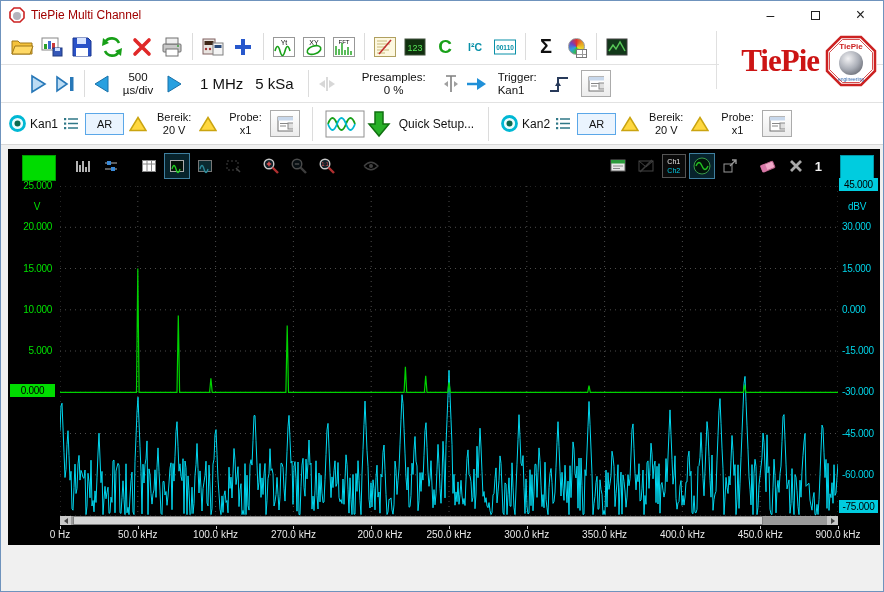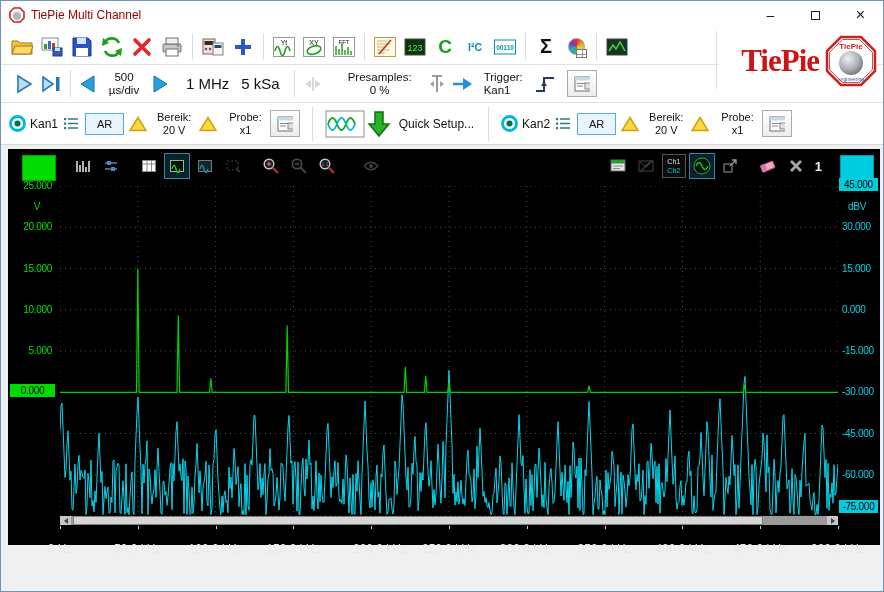--- a/index.html
+++ b/index.html
@@ -20,21 +20,21 @@
   .brand-sep{position:absolute;top:30px;right:166px;width:1px;height:58px;background:#e0e0e0;}
   .wordmark{font-family:"Liberation Serif","DejaVu Serif",serif;font-weight:bold;font-size:31px;color:#cc1414;letter-spacing:-1px;}
   
   .toolbar{height:36px;background:#fff;display:flex;align-items:center;padding-left:6px;border-bottom:1px solid #e2e2e2;}
   .tb{width:30px;height:30px;display:flex;align-items:center;justify-content:center;position:relative;background:transparent;border:1px solid transparent;padding:0;}
   .vsep{width:1px;height:27px;background:#dcdcdc;margin:0 5px;}
   .wheel{width:17px;height:17px;border-radius:50%;border:1px solid #999;background:conic-gradient(#e03030,#e8a020,#e8e030,#30c030,#30a0e0,#7040c0,#e03030);}
   .mini-grid{position:absolute;right:3px;bottom:3px;width:11px;height:9px;background:#fff;border:1px solid #777;
     background-image:linear-gradient(#999,#999),linear-gradient(#999,#999);background-size:11px 1px,1px 9px;background-position:0 4px,5px 0;background-repeat:no-repeat;}
   
-  .controlbar{height:38px;background:#fff;display:flex;align-items:center;padding-left:10px;border-bottom:1px solid #e2e2e2;}
+  .controlbar{height:38px;background:#fff;display:flex;align-items:center;padding-left:24px;border-bottom:1px solid #e2e2e2;}
   .stack{display:flex;flex-direction:column;align-items:center;line-height:13px;font-size:11.5px;color:#111;}
   .stack.left{align-items:flex-start;}
   .txt12{font-size:15px;color:#111;}
   .cb-btn{display:flex;align-items:center;justify-content:center;background:transparent;border:none;padding:0 2px;}
   .mbtn{width:30px;height:27px;border:1px solid #ababab;background:linear-gradient(#ffffff,#ececec);display:flex;align-items:center;justify-content:center;}
   
   .channelbar{height:42px;background:#fff;display:flex;align-items:center;padding-left:8px;border-bottom:1px solid #d8d8d8;}
   .chan-name{font-size:12px;color:#111;margin:0 6px 0 4px;}
   .ar{width:39px;height:22px;border:1px solid #5aa7e8;background:#eaf4fe;font-size:11px;color:#111;display:flex;align-items:center;justify-content:center;padding:0;}
   .two{font-size:11px;line-height:13px;color:#111;text-align:center;}
@@ -58,21 +58,21 @@
   #plot-svg{position:absolute;left:52px;top:37px;}
   #left-axis{position:absolute;left:0;top:0;width:50px;height:100%;}
   #right-axis{position:absolute;right:0;top:0;width:42px;height:100%;}
   .yl{position:absolute;right:6px;color:#00e000;font-size:10px;letter-spacing:-0.3px;}
   .yl.unit{right:18px;}
   .yl.zero{left:2px;right:3px;background:#00dc00;color:#000;text-align:center;padding:1px 0;}
   .yr{position:absolute;left:4px;color:#00d4e8;font-size:10px;letter-spacing:-0.3px;}
   .yr.unit{left:10px;}
   .yr.zbox{left:1px;width:39px;background:#00ccdf;color:#000;text-align:center;padding:1px 0;}
   #x-axis{position:absolute;left:52px;top:377px;width:778px;height:17px;overflow:visible;}
-  .xl{position:absolute;top:3px;transform:translateX(-50%);color:#e8e8e8;font-size:12px;white-space:nowrap;margin-top:13px;}
+  .xl{position:absolute;top:3px;transform:translateX(-50%);color:#e8e8e8;font-size:10px;white-space:nowrap;}
   .xt{position:absolute;top:0;width:1px;height:3px;background:#cccccc;}
   .hscroll{position:absolute;left:52px;top:367px;width:778px;height:9px;background:#9a9a9a;display:flex;}
   .sb-btn{width:11px;height:9px;background:#c8c8c8;display:flex;align-items:center;justify-content:center;}
   .sb-tri{width:0;height:0;border-top:3px solid transparent;border-bottom:3px solid transparent;}
   .sb-tri.l{border-right:4px solid #444;}
   .sb-tri.r{border-left:4px solid #444;}
   .sb-track{flex:1;position:relative;background:#9a9a9a;}
   .sb-thumb{position:absolute;left:2px;right:64px;top:0;height:9px;background:#d6d6d6;border:1px solid #7f7f7f;}
 </style>
 </head>
@@ -584,21 +584,21 @@
           <polyline points="0,206.3 76.5,206.3 77.8,82.5 79.1,206.3 117.0,206.3 118.3,129.5 119.6,206.3 149.6,206.3 150.9,192.2 152.2,206.3 225.9,206.3 227.2,139.4 228.5,206.3 344.1,206.3 345.4,180.7 346.7,206.3 364.4,206.3 365.7,189.8 367.0,206.3 387.7,206.3 389.0,196.3 390.3,206.3 527.7,206.3 529.0,199.7 530.3,206.3 683.3,206.3 684.6,198.8 685.9,206.3 778,206.3" fill="none" stroke="#00d200" stroke-width="1.2"></polyline>
         </svg>
       <div id="x-axis">
           <div class="xt" style="left: 0px;"></div>
           <div class="xl" style="left: 0px;">0 Hz</div>
           <div class="xt" style="left: 77.8px;"></div>
           <div class="xl" style="left: 77.8px;">50.0 kHz</div>
           <div class="xt" style="left: 155.6px;"></div>
           <div class="xl" style="left: 155.6px;">100.0 kHz</div>
           <div class="xt" style="left: 233.4px;"></div>
-          <div class="xl" style="left: 233.4px;">150.0 kHz</div>
+          <div class="xl" style="left: 233.4px;">270.0 kHz</div>
           <div class="xt" style="left: 311.2px;"></div>
           <div class="xl" style="left: 320px;">200.0 kHz</div>
           <div class="xt" style="left: 389px;"></div>
           <div class="xl" style="left: 389px;">250.0 kHz</div>
           <div class="xt" style="left: 466.8px;"></div>
           <div class="xl" style="left: 466.8px;">300.0 kHz</div>
           <div class="xt" style="left: 544.6px;"></div>
           <div class="xl" style="left: 544.6px;">350.0 kHz</div>
           <div class="xt" style="left: 622.4px;"></div>
           <div class="xl" style="left: 622.4px;">400.0 kHz</div>

